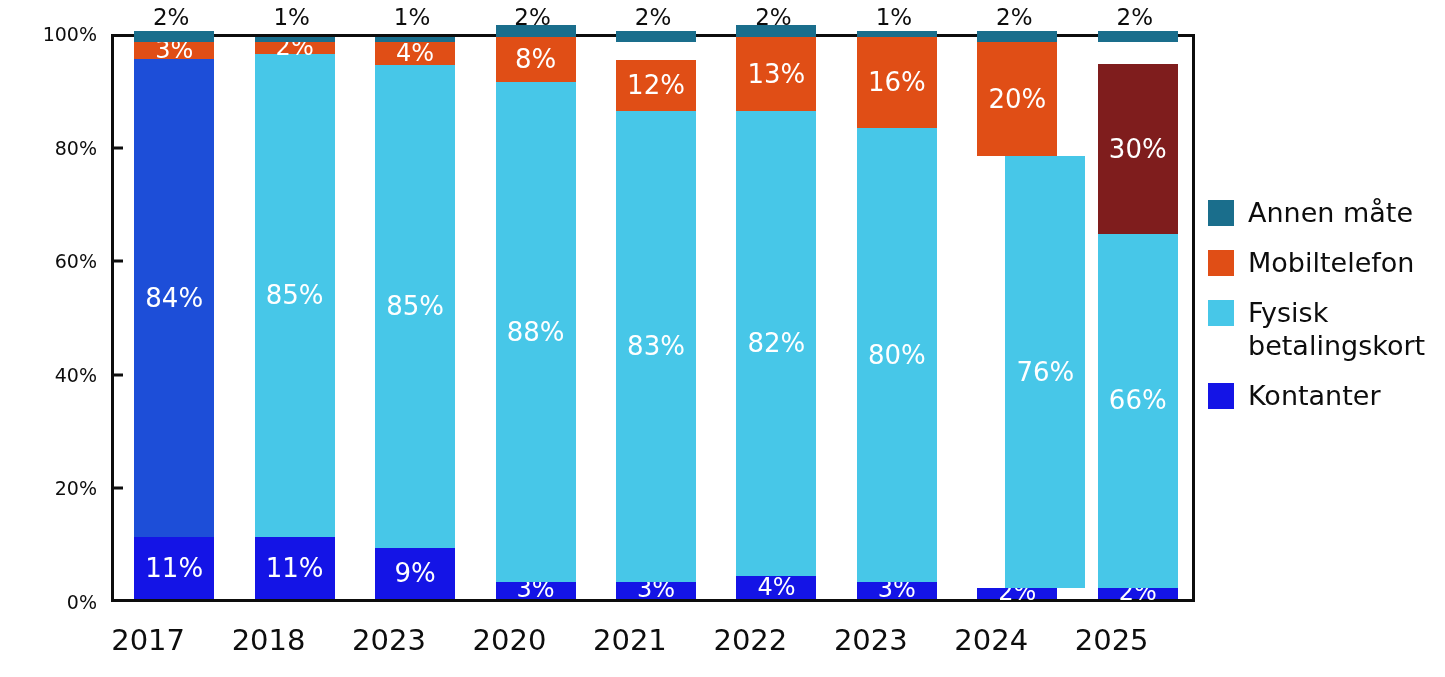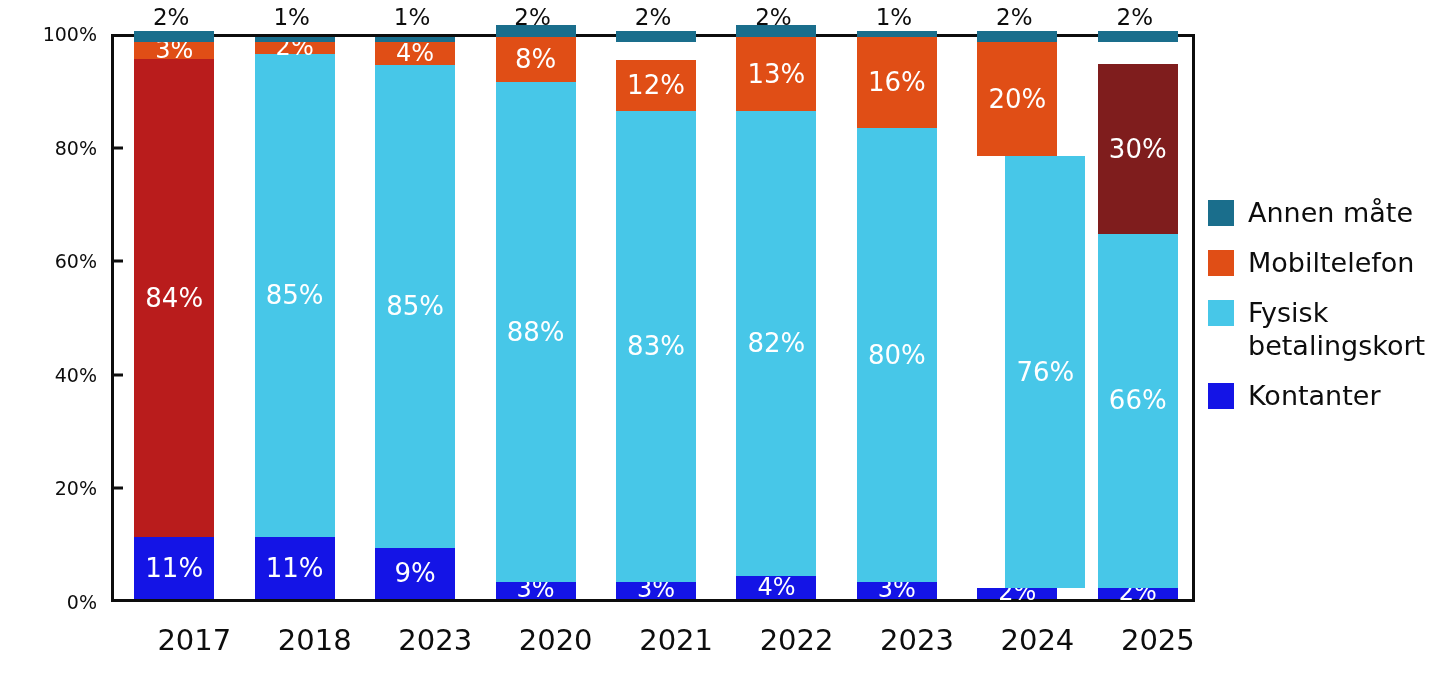--- a/index.html
+++ b/index.html
@@ -82,21 +82,21 @@
     width: 12px;
     height: 3px;
     background: #0d0d0d;
     transform: translateY(-50%);
   }
 
   
   .xtick-label {
     position: absolute;
     width: 120px;
-    text-align: right;
+    text-align: left;
     font-size: 29px;
     color: #0d0d0d;
     line-height: 1;
   }
 
   
   #legend {
     position: absolute;
     left: 1208px;
     top: 196px;
@@ -136,21 +136,21 @@
       <div class="ytick-mark" style="top: 261.2px; left: 111px;"></div>
       <div class="ytick-label" style="top: 147.6px; right: 1348px;">80%</div>
       <div class="ytick-mark" style="top: 147.6px; left: 111px;"></div>
       <div class="ytick-label" style="top: 34px; right: 1348px;">100%</div>
     </div>
   <div id="plot-area">
       <div class="bar-col" style="left: 20.2222px;">
         <div class="seg" style="background: rgb(20, 20, 230); height: 62.48px; bottom: 0px;">
           <span class="seg-label">11%</span>
         </div>
-        <div class="seg" style="background: #b91c1c; height: 477.12px; bottom: 62.48px;">
+        <div class="seg" style="background: #1d4ed8; height: 477.12px; bottom: 62.48px;">
           <span class="seg-label">84%</span>
         </div>
         <div class="seg" style="background: rgb(224, 78, 22); height: 17.04px; bottom: 539.6px;">
           <span class="seg-label" style="font-size: 24px; position: relative; top: -1px;">3%</span>
         </div>
         <div class="seg" style="background: rgb(26, 110, 140); height: 11.36px; bottom: 556.64px;"></div>
       </div>
       <div class="bar-col" style="left: 140.667px;">
         <div class="seg" style="background: rgb(20, 20, 230); height: 62.48px; bottom: 0px;">
           <span class="seg-label">11%</span>

